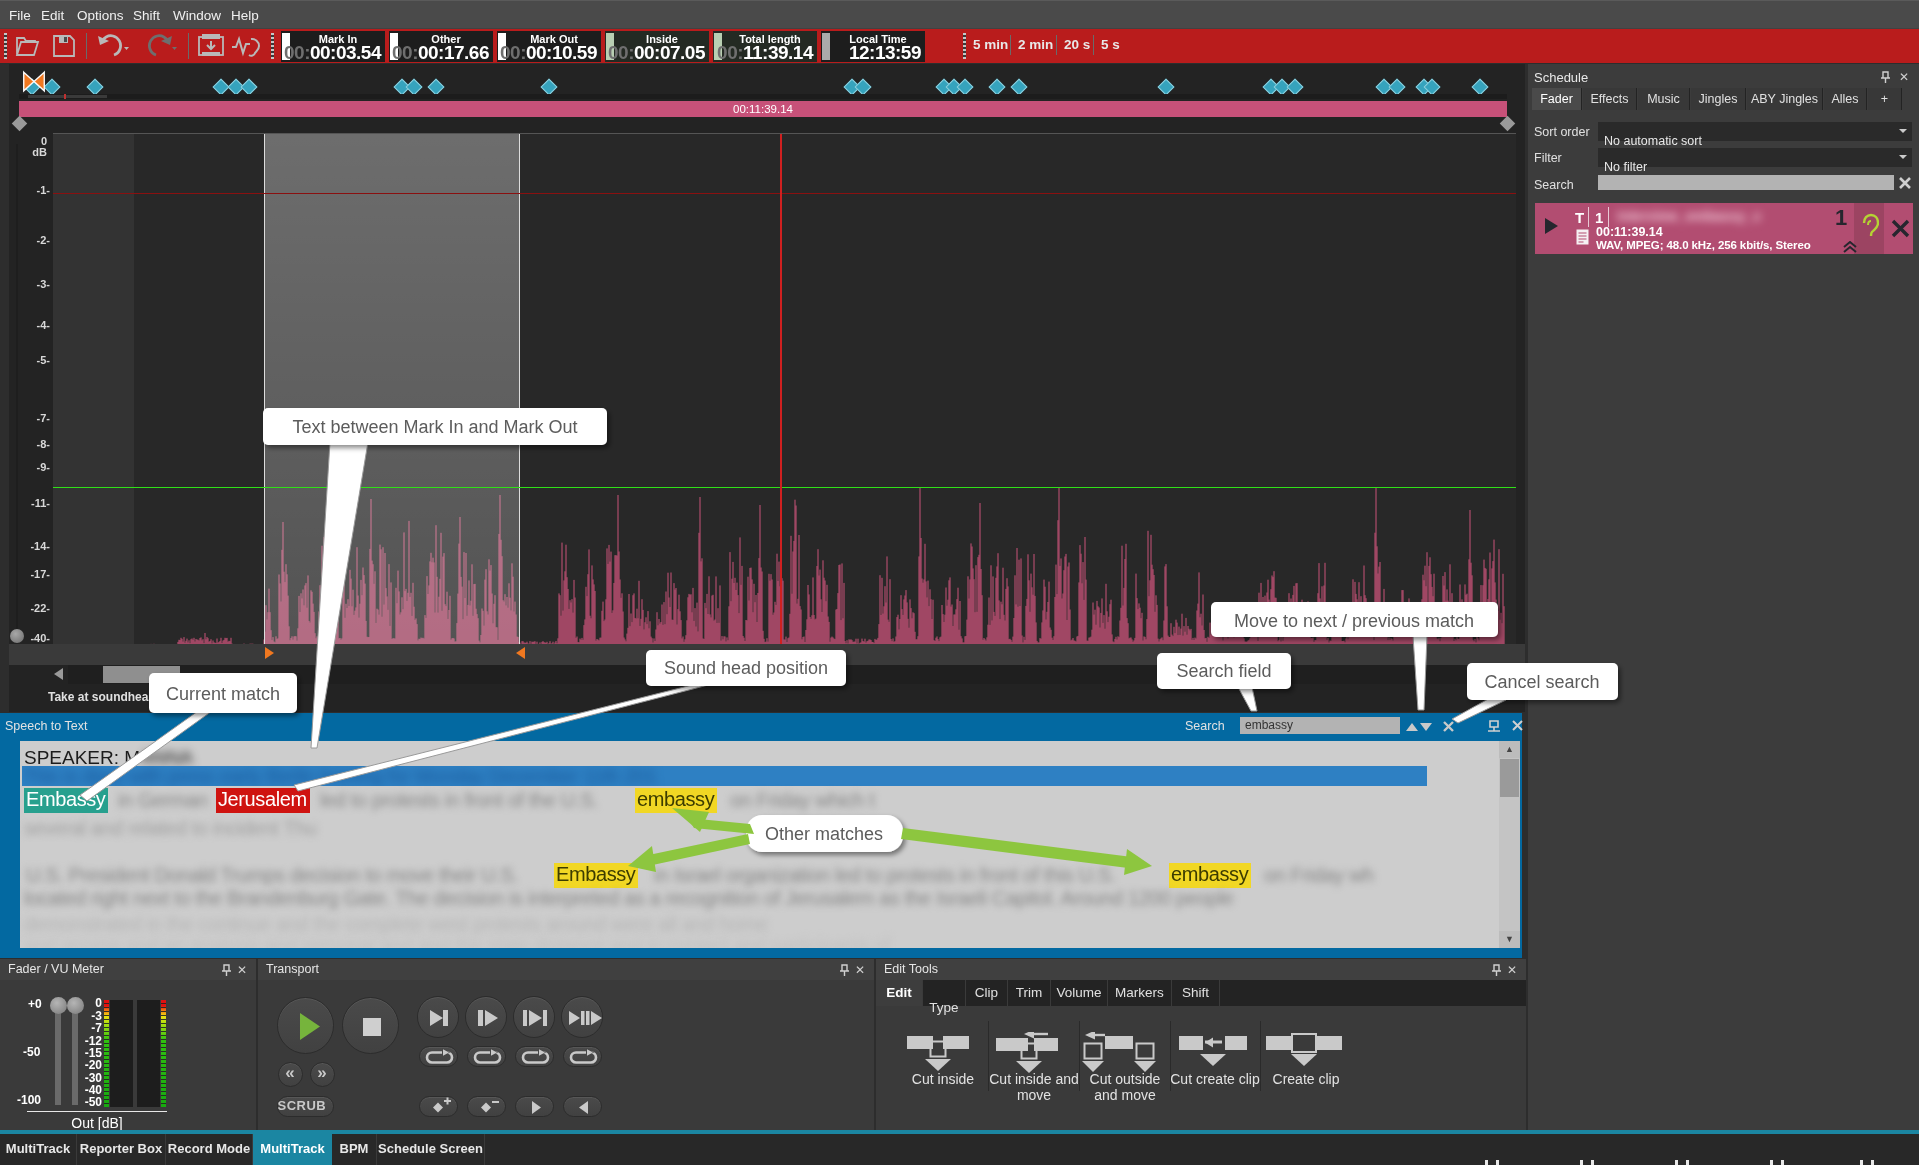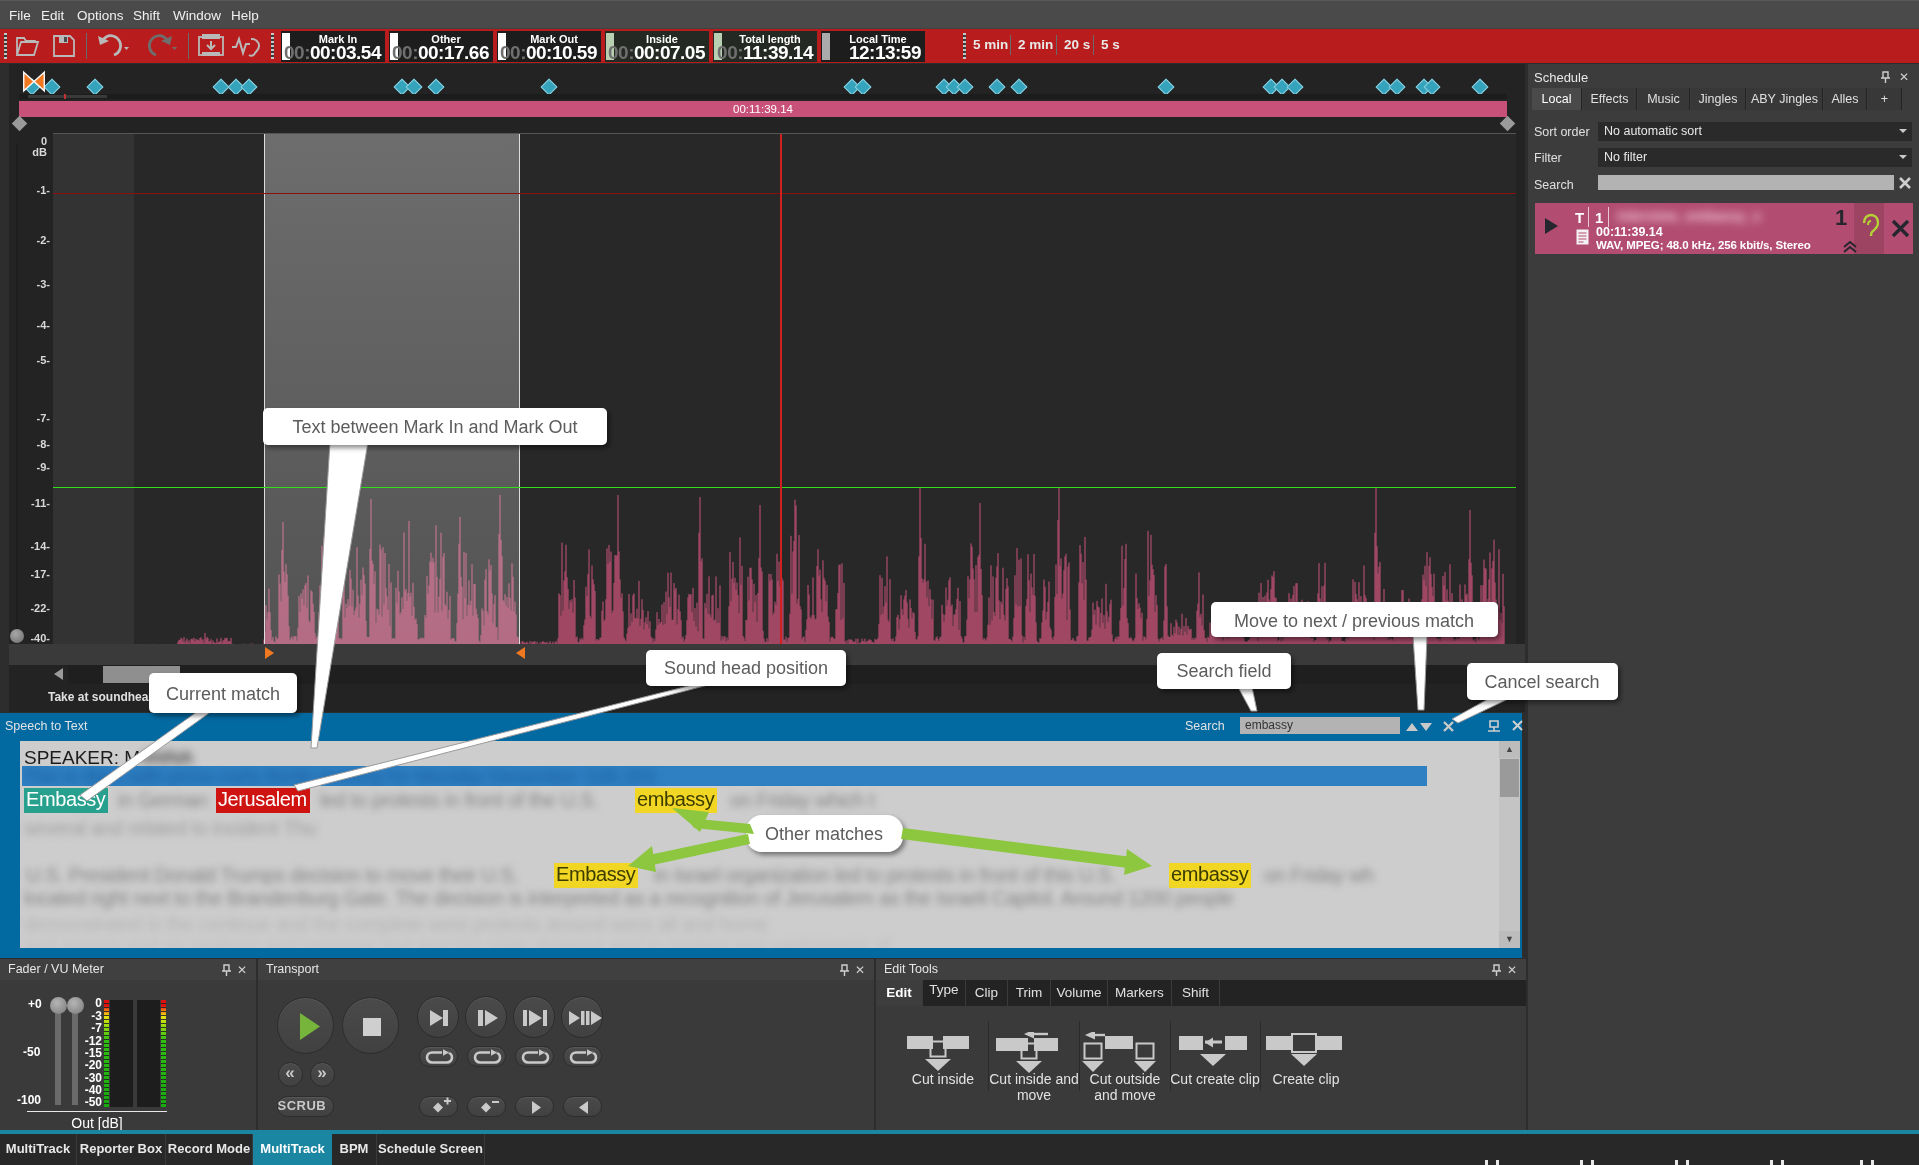--- a/index.html
+++ b/index.html
@@ -58,21 +58,21 @@
   letter-spacing:0.5px}
 .vul {position:absolute;left:72px;width:30px;text-align:right;color:#fff;font-size:12px;
   font-weight:bold}
 .cutic {position:absolute;top:1032px}
 .cutlab {position:absolute;top:1071px;text-align:center;color:#e2e2e2;font-size:14px}
 .cutsep {position:absolute;top:1021px;width:1px;height:70px;background:#2a2a2a}
 .ctab {position:absolute;top:0;height:22px;background:#383838;border-right:1px solid #232323;
   color:#e0e0e0;font-size:12.5px;text-align:center;padding-top:4px}
 .ctact {background:#4a4a4a;color:#fff}
 .drop {position:absolute;left:70px;width:314px;height:19px;background:#2a2a2a;color:#e8e8e8;
-  font-size:12.5px;padding:2px 0 0 6px}
+  font-size:12.5px;padding:12px 0 0 6px}
 .dar {position:absolute;right:5px;top:7px;width:0;height:0;border:4px solid transparent;
   border-top-color:#cbcbcb}
 .clab {position:absolute;left:6px;color:#e0e0e0;font-size:12.5px}
 
 #cyan {position:absolute;left:0;top:1130px;width:1919px;height:4px;background:#1b86a2}
 #tabbar {position:absolute;left:0;top:1134px;width:1919px;height:31px;background:#282828}
 .btab {position:absolute;top:0;height:31px;color:#e8e8e8;font-size:13px;font-weight:bold;white-space:nowrap;overflow:hidden;
   text-align:center;padding-top:7px;border-right:1px solid #3a3a3a}
 .btact {background:#1b86a2;color:#fff;height:35px;top:-4px;padding-top:11px;border:none}
 .tick {position:absolute;bottom:0;width:3px;height:5px;background:#e8e8e8}
@@ -403,21 +403,21 @@
     </svg></div>
 <div class="panel" id="edittools" style="left:876px;top:959px;width:650px;height:171px">
   <div class="phead">Edit Tools
     <span class="pinx" style="right:24px;top:5px"><svg width="11" height="13" viewBox="0 0 11 13">
           <path d="M3 1h5v6H3zM1 7h9M5.5 7v5" stroke="#d0d0d0" stroke-width="1.4" fill="none"></path>
         </svg></span><span class="pinx" style="right:9px">✕</span></div>
   <div class="abs" style="left:0;top:21px;width:650px;height:26px;background:#232323"></div>
   <div class="abs" style="left:0;top:21px;width:46px;height:26px;background:#3d3d3d;color:#fff;
     font-size:13.5px;font-weight:bold;text-align:center;padding-top:5px">Edit</div>
   <div class="abs" style="left:46px;top:21px;width:44px;height:26px;color:#e0e0e0;font-size:13.5px;
-    text-align:center;padding-top:2px;border-right:1px solid #3a3a3a;border-left:1px solid #3a3a3a">Type</div>
+    text-align:center;padding-top:20px;border-right:1px solid #3a3a3a;border-left:1px solid #3a3a3a">Type</div>
   <div class="abs" style="left:90px;top:21px;width:42px;height:26px;color:#e0e0e0;font-size:13.5px;
     text-align:center;padding-top:5px;border-right:1px solid #3a3a3a">Clip</div>
   <div class="abs" style="left:132px;top:21px;width:43px;height:26px;color:#e0e0e0;font-size:13.5px;
     text-align:center;padding-top:5px;border-right:1px solid #3a3a3a">Trim</div>
   <div class="abs" style="left:175px;top:21px;width:57px;height:26px;color:#e0e0e0;font-size:13.5px;
     text-align:center;padding-top:5px;border-right:1px solid #3a3a3a">Volume</div>
   <div class="abs" style="left:232px;top:21px;width:64px;height:26px;color:#e0e0e0;font-size:13.5px;
     text-align:center;padding-top:5px;border-right:1px solid #3a3a3a">Markers</div>
   <div class="abs" style="left:296px;top:21px;width:48px;height:26px;color:#e0e0e0;font-size:13.5px;
     text-align:center;padding-top:5px;border-right:1px solid #3a3a3a">Shift</div>
@@ -468,21 +468,21 @@
 <div class="cutsep" style="left:1170px"></div>
 <div class="cutsep" style="left:1260px"></div>
 
 <div class="panel" id="clip" style="left:1528px;top:64px;width:391px;height:1066px;background:#3c3c3c">
   <div class="abs" style="left:6px;top:6px;color:#e8e8e8;font-size:13px">Schedule</div>
   <span class="pinx" style="right:28px;top:7px;position:absolute"><svg width="11" height="13" viewBox="0 0 11 13">
         <path d="M3 1h5v6H3zM1 7h9M5.5 7v5" stroke="#d0d0d0" stroke-width="1.4" fill="none"></path>
       </svg></span>
   <span class="pinx" style="right:10px;top:6px;position:absolute">✕</span>
   <div class="abs" style="left:0;top:24px;width:391px;height:22px">
-      <div class="ctab ctact" style="left:4px;width:50px">Local</div>
+      <div class="ctab ctact" style="left:4px;width:50px">Fader</div>
       <div class="ctab" style="left:55px;width:54px">Effects</div>
       <div class="ctab" style="left:110px;width:52px">Music</div>
       <div class="ctab" style="left:163px;width:55px">Jingles</div>
       <div class="ctab" style="left:219px;width:76px">ABY Jingles</div>
       <div class="ctab" style="left:296px;width:43px">Alles</div>
       <div class="ctab" style="left:340px;width:34px">+</div>
     </div>
   <div class="clab" style="top:61px">Sort order</div>
   <div class="drop" style="top:58px">No automatic sort<div class="dar"></div></div>
   <div class="clab" style="top:87px">Filter</div>

